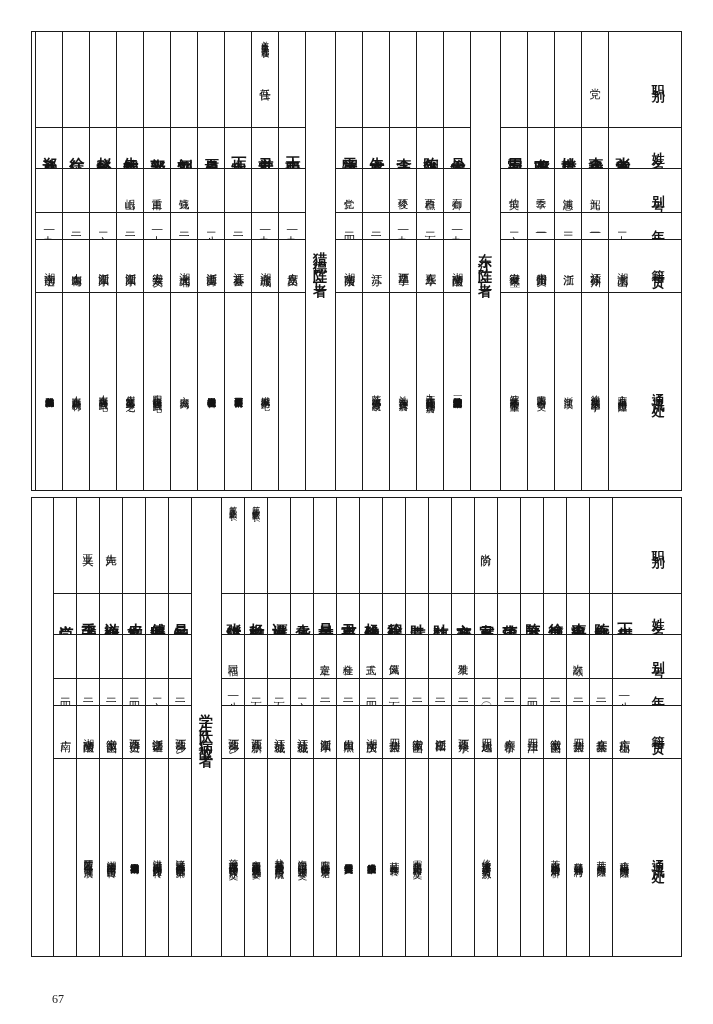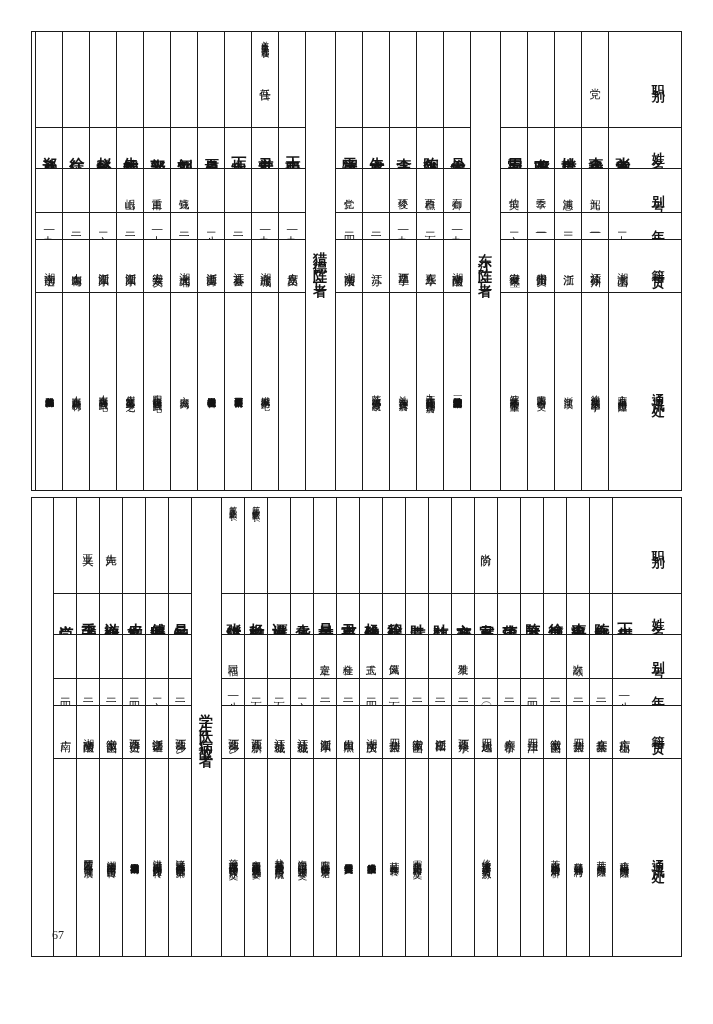--- a/index.html
+++ b/index.html
@@ -80,21 +80,21 @@
 
   
   .spanlabel{
     writing-mode:vertical-rl;text-orientation:upright;
     font-size:14px;letter-spacing:8px;font-weight:600;
   }
   .col.group{justify-content:center;}
 
   
   #pageno{
-    position:absolute;left:52px;top:928px;
+    position:absolute;left:52px;top:992px;
     font-size:12px;font-family:"Liberation Serif",serif;color:#222;
   }
 </style>
 </head>
 <body>
 
 <div class="page">
 
   <div class="tbl" id="tableTop">
       <div class="col hdr" style="width: 46px;">

